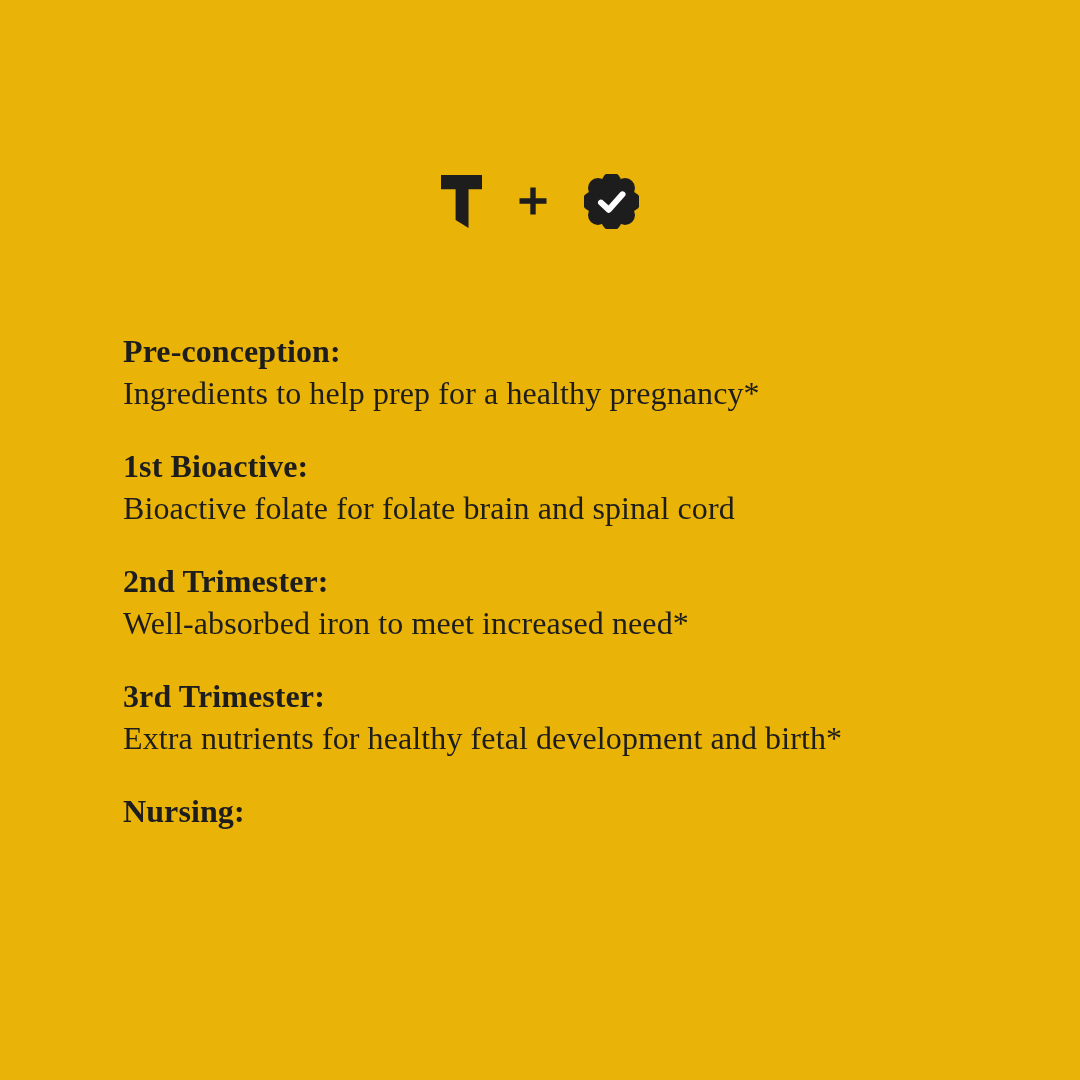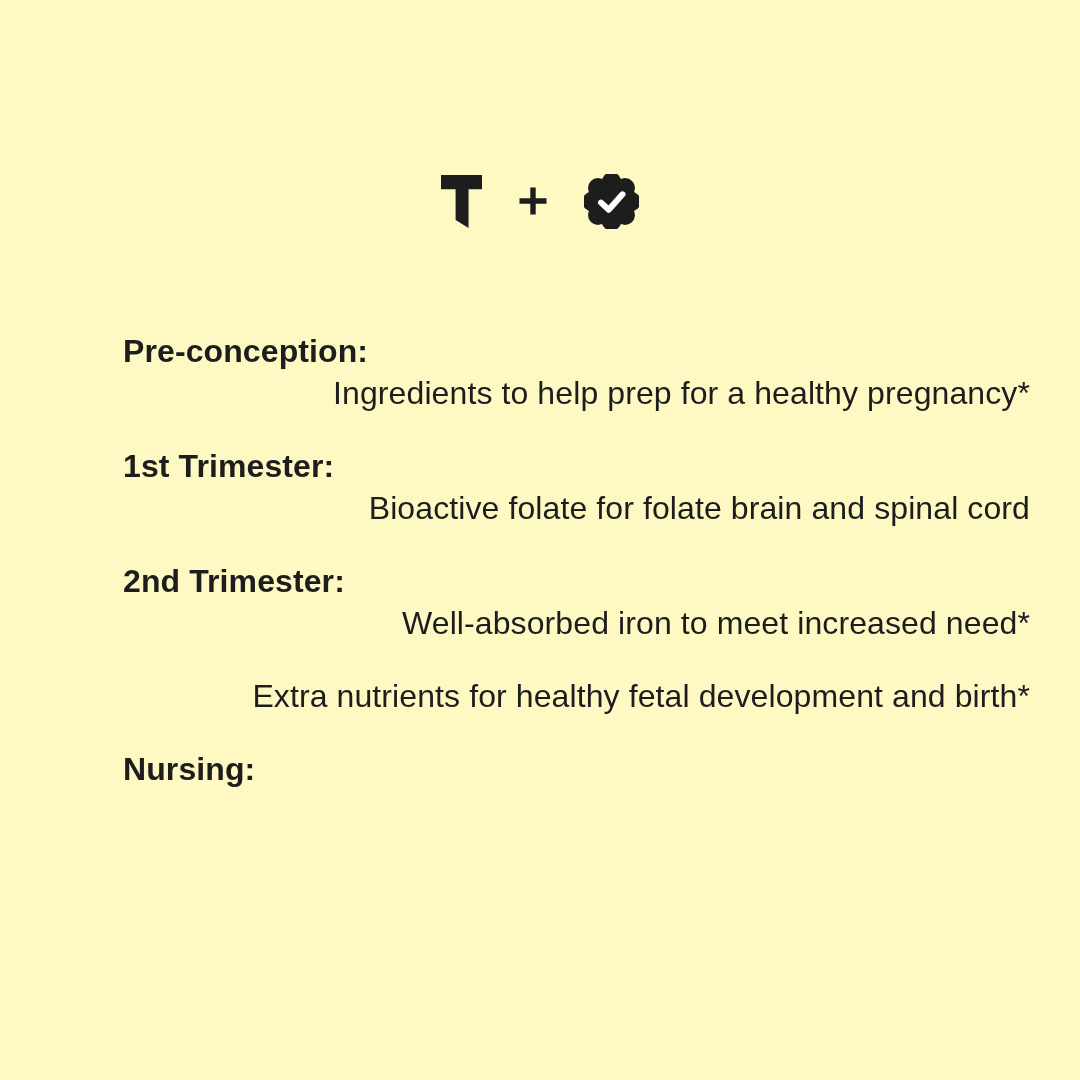--- a/index.html
+++ b/index.html
@@ -4,23 +4,23 @@
 <style>
   html, body {
     margin: 0;
     padding: 0;
     background: #ffffff;
   }
   .canvas {
     position: relative;
     width: 1080px;
     height: 1080px;
-    background: #fef9c3;
+    background: #eab308;
     overflow: hidden;
-    font-family: Liberation Sans, sans-serif;
+    font-family: Liberation Serif, serif;
     color: #1d1d1d;
   }
   .logo-row {
     position: absolute;
     top: 173px;
     left: 0;
     width: 100%;
     height: 56px;
     display: flex;
     justify-content: center;
@@ -61,21 +61,20 @@
     font-weight: 700;
     letter-spacing: 0.1px;
   }
   .section p {
     margin: 0;
     font-size: 32px;
     line-height: 42px;
     font-weight: 400;
     letter-spacing: 0.1px;
     white-space: nowrap;
-    text-align: right;
   }
 </style>
 </head>
 <body>
 
 <div class="canvas">
 
   <div class="logo-row">
     <svg class="t-logo" viewBox="0 0 100 127" aria-hidden="true">
       <polygon fill="#1d1d1d" points="0,0 100,0 100,34 66,34 66,127 35,108 35,34 0,34"></polygon>
@@ -100,30 +99,31 @@
   </div>
 
   <div class="content">
 
     <section class="section">
       <h2>Pre-conception:</h2>
       <p>Ingredients to help prep for a healthy pregnancy*</p>
     </section>
 
     <section class="section">
-      <h2>1st Trimester:</h2>
+      <h2>1st Bioactive:</h2>
       <p>Bioactive folate for folate brain and spinal cord</p>
     </section>
 
     <section class="section">
       <h2>2nd Trimester:</h2>
       <p>Well-absorbed iron to meet increased need*</p>
     </section>
 
     <section class="section">
+      <h2>3rd Trimester:</h2>
       <p>Extra nutrients for healthy fetal development and birth*</p>
     </section>
 
     <section class="section">
       <h2>Nursing:</h2>
     </section>
 
   </div>
 
 </div>

